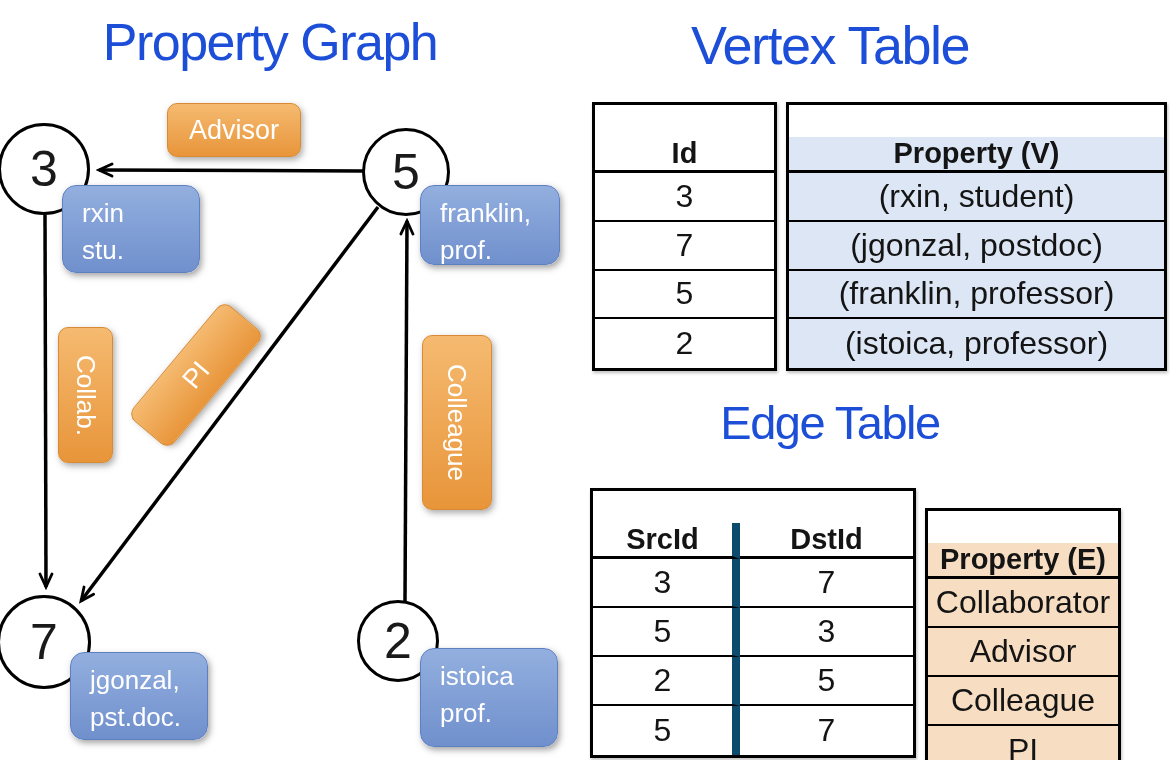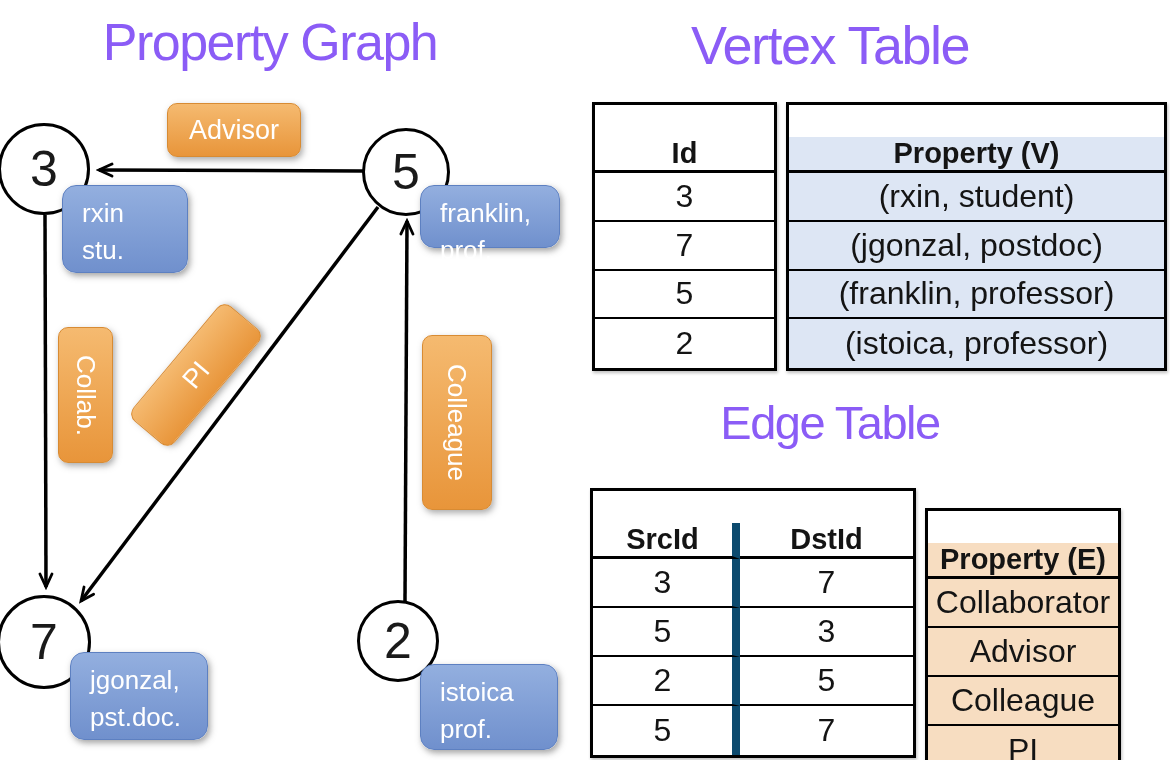--- a/index.html
+++ b/index.html
@@ -11,21 +11,21 @@
   }
   .canvas {
     position: relative;
     width: 1170px; height: 760px;
     background: #ffffff;
   }
   
   .big-title {
     position: absolute;
     text-align: center;
-    color: #8b5cf6;
+    color: #1d4ed8;
     letter-spacing: -1.5px;
     line-height: 1.08;
     white-space: nowrap;
   }
   #graph-title  { left: 0px;   top: 14px;  width: 540px; font-size: 52px; }
   #vertex-title { left: 590px; top: 16px;  width: 480px; font-size: 54px; }
   #edge-title   { left: 590px; top: 398px; width: 480px; font-size: 47px; }
 
   
   svg.edges { position: absolute; left: 0; top: 0; pointer-events: none; }
@@ -52,24 +52,24 @@
     border-radius: 14px;
     background: linear-gradient(var(--node-label-blue-top, #93afdf), var(--node-label-blue-bottom, #7090cd));
     border: 1px solid var(--node-label-border, #5d80c1);
     box-shadow: 2px 3px 6px rgba(90,90,90,0.55);
     color: #fff;
     font-size: 26px;
     line-height: 1.42;
     padding: 9px 6px 0 19px;
     box-sizing: border-box;
   }
-  #nlabel-rxin     { left: 62px;  top: 185px; width: 126px; height: 88px; }
-  #nlabel-franklin { left: 420px; top: 185px; width: 140px; height: 63px; }
+  #nlabel-rxin     { left: 62px;  top: 185px; width: 138px; height: 88px; }
+  #nlabel-franklin { left: 420px; top: 185px; width: 140px; height: 80px; }
   #nlabel-jgonzal  { left: 62px;  top: 652px; width: 138px; height: 88px; margin-left: 8px; }
-  #nlabel-istoica  { left: 420px; top: 664px; width: 138px; height: 86px; }
+  #nlabel-istoica  { left: 420px; top: 648px; width: 138px; height: 99px; }
 
   
   .elabel {
     position: absolute;
     border-radius: 10px;
     background: linear-gradient(var(--edge-label-orange-top, #f5ba70), var(--edge-label-orange-bottom, #e8953a));
     border: 1px solid var(--edge-label-border, #d88b33);
     box-shadow: 2px 3px 6px rgba(90,90,90,0.5);
     color: #fff;
     display: flex; align-items: center; justify-content: center;

